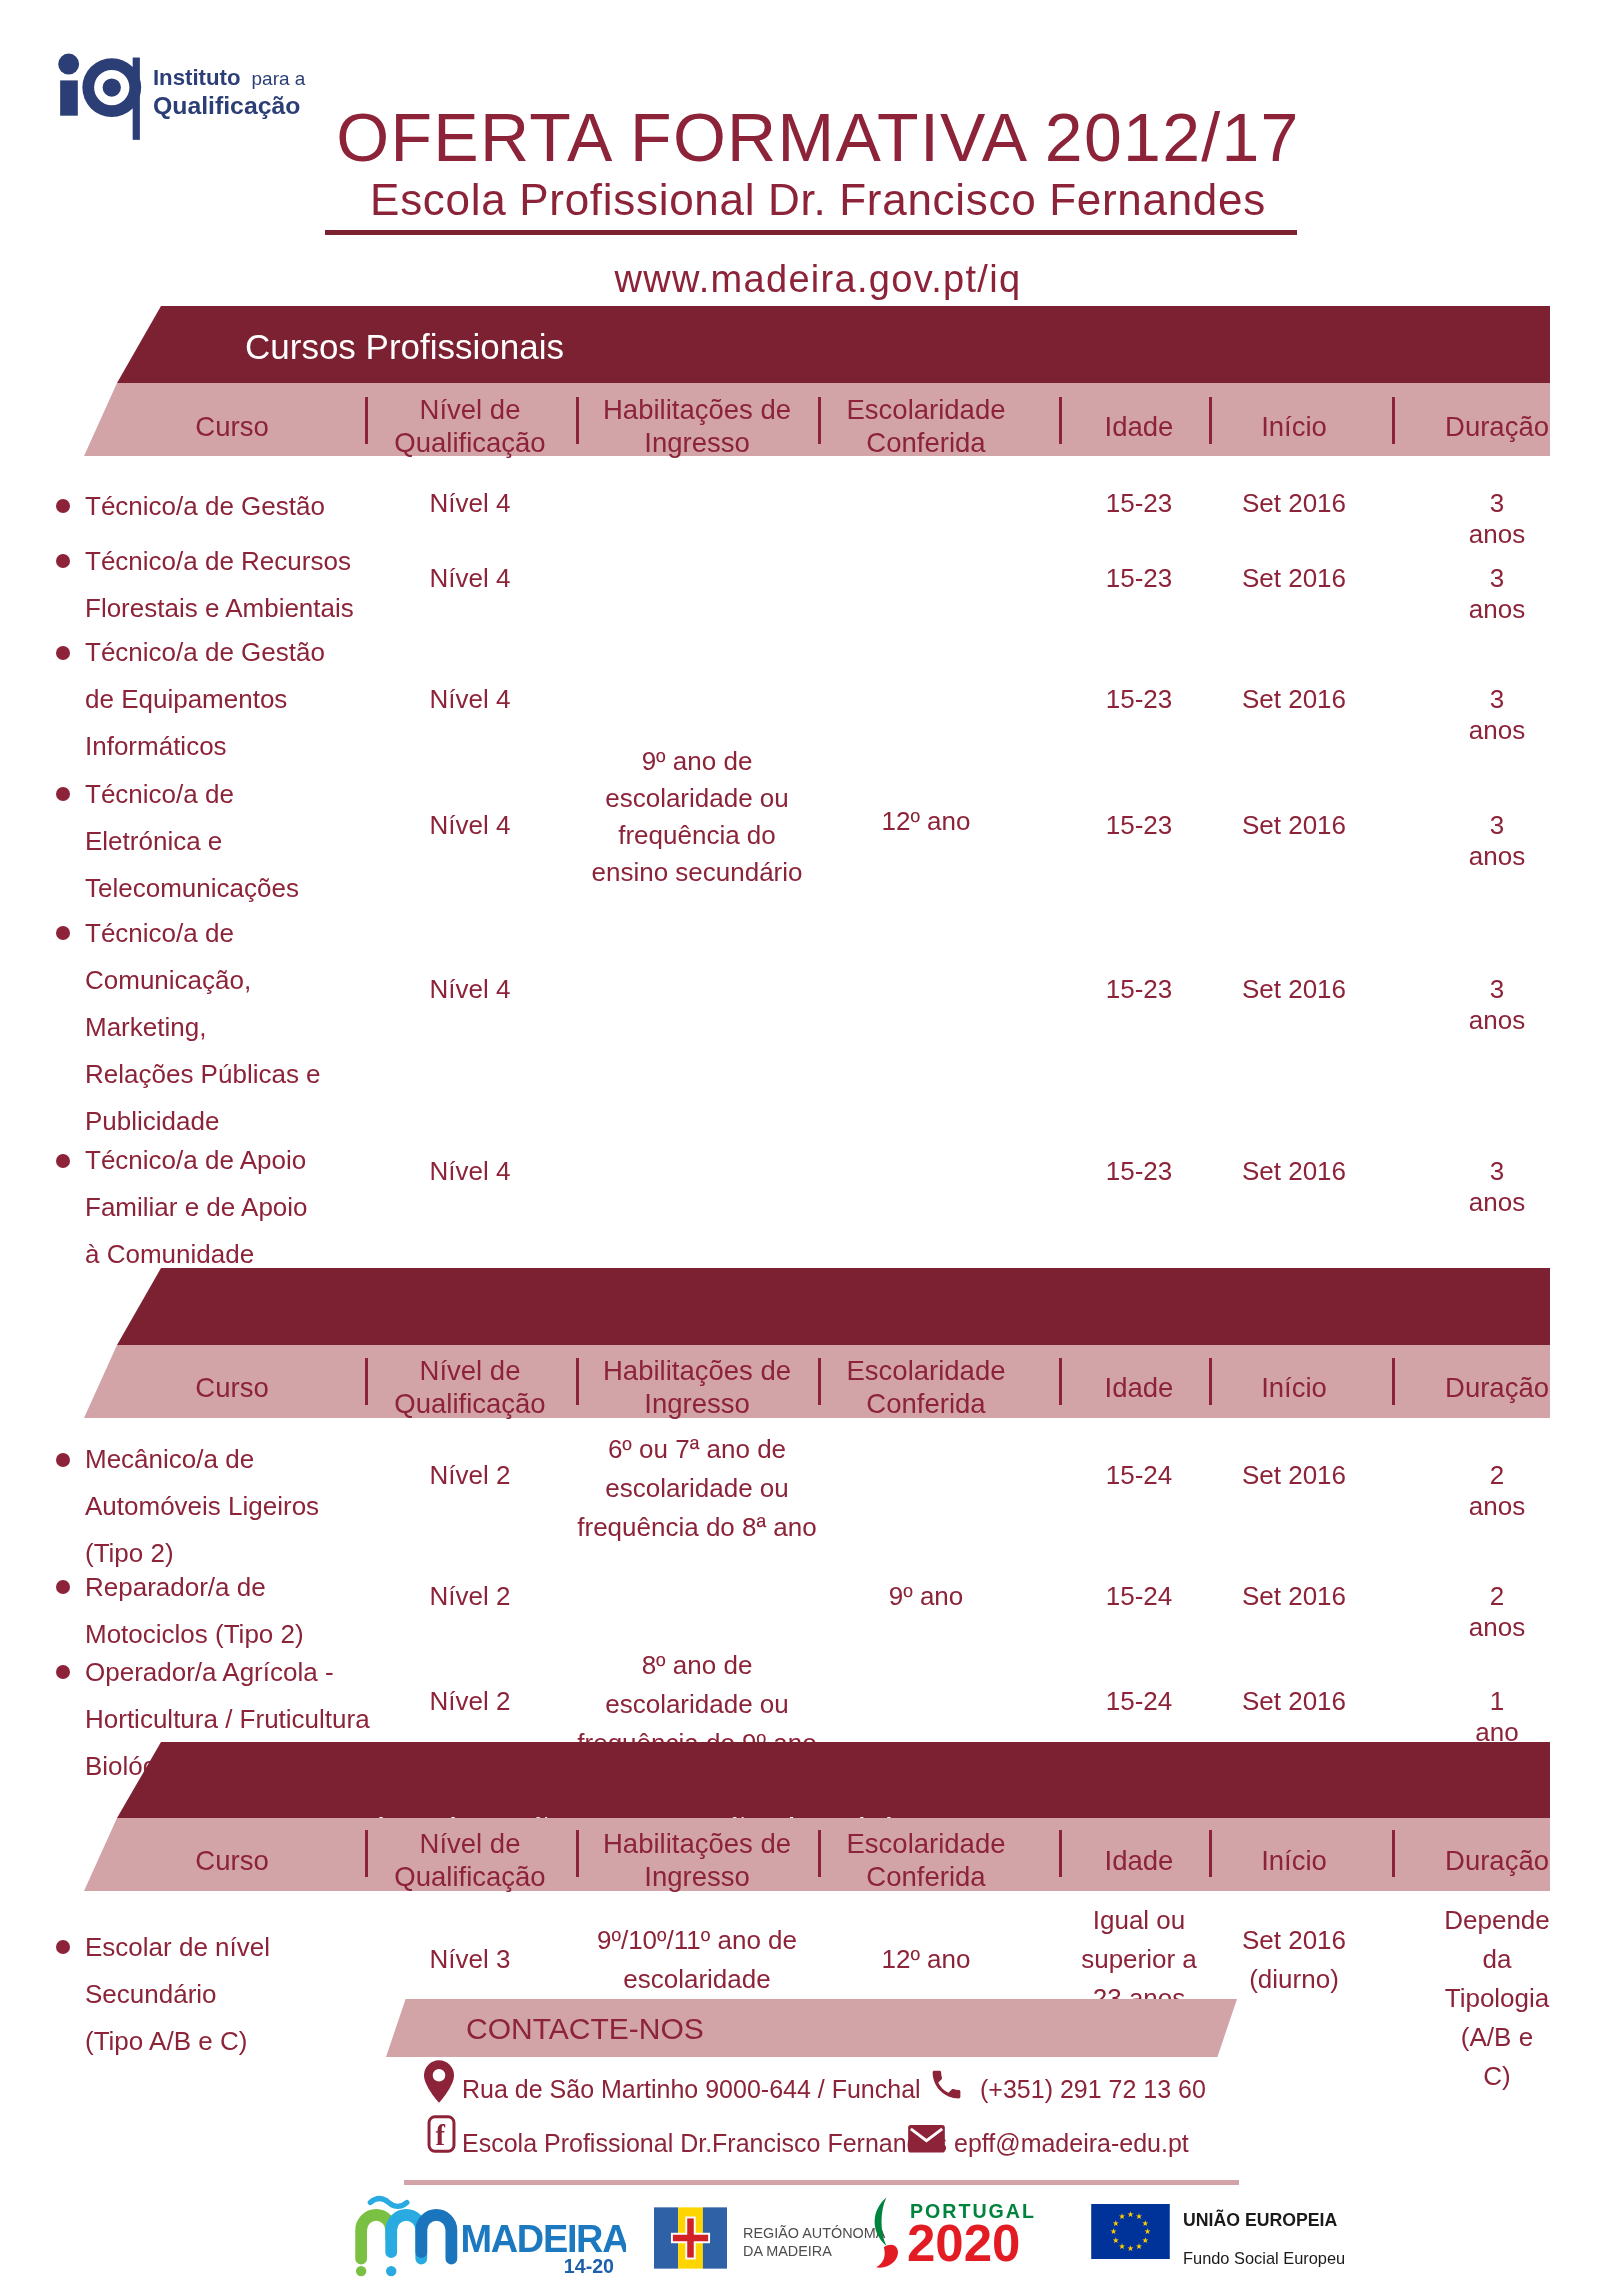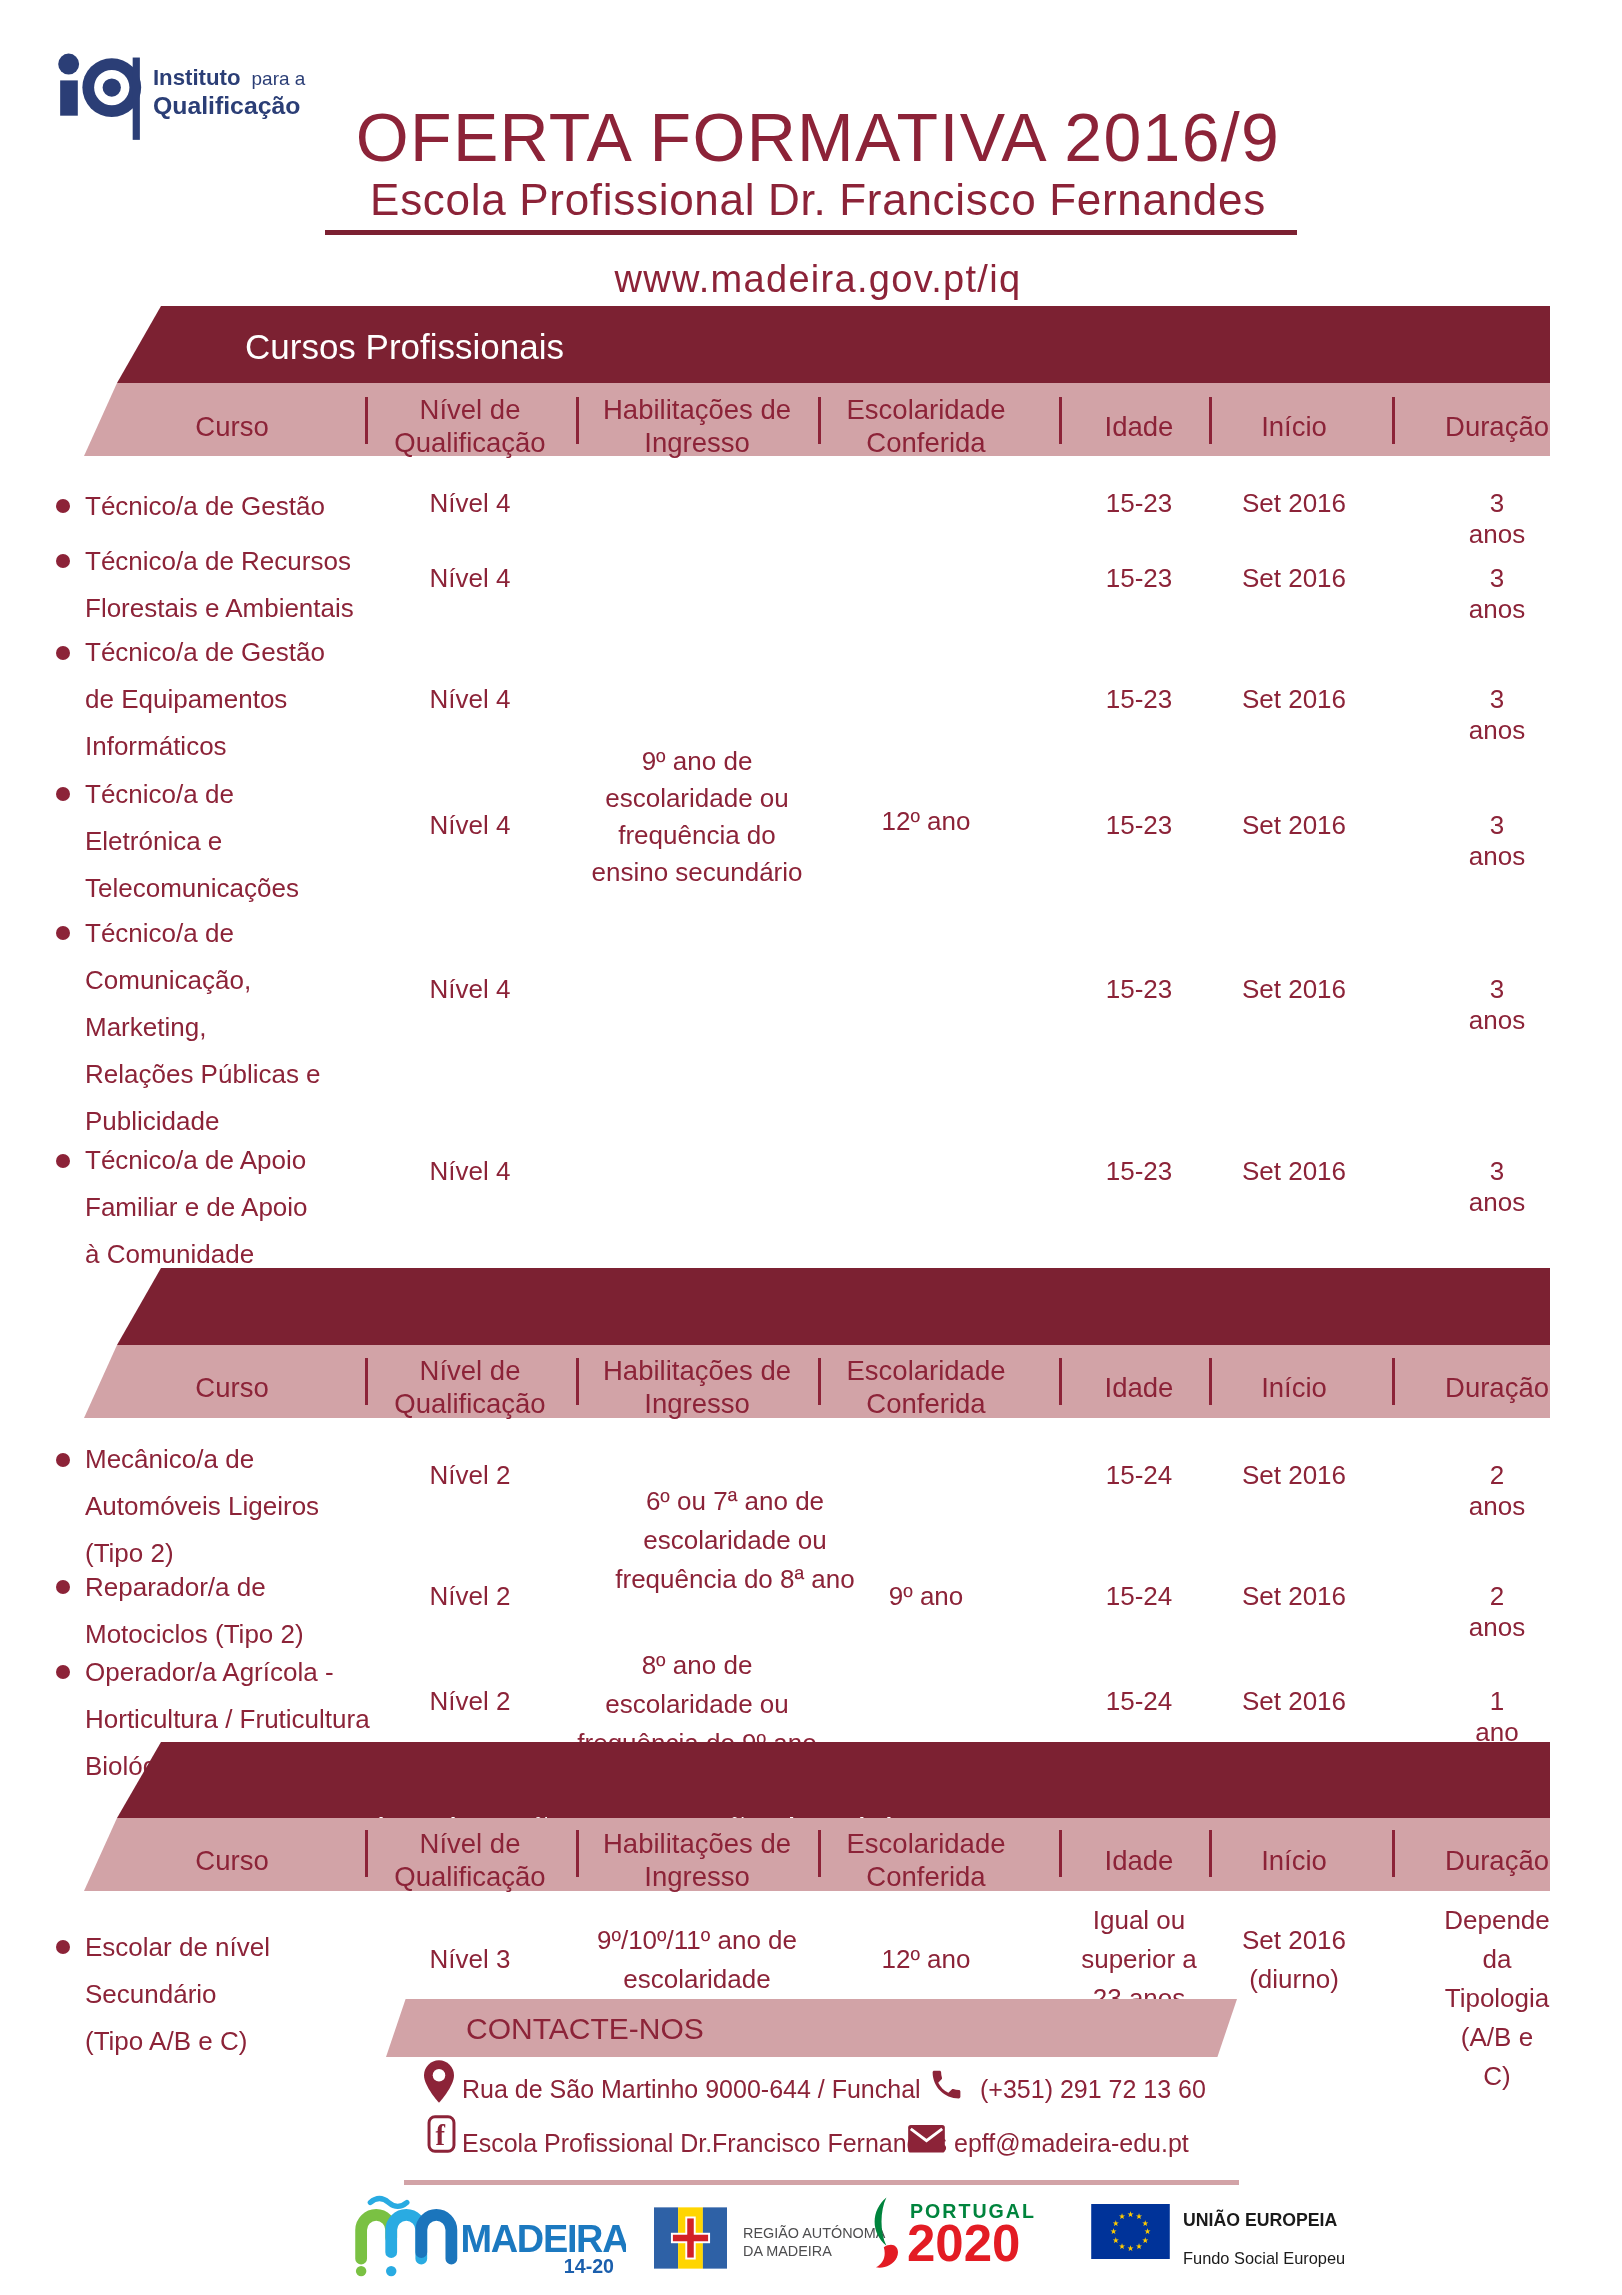--- a/index.html
+++ b/index.html
@@ -55,21 +55,21 @@
     <rect x="3" y="45" width="27" height="54" fill="#2B3E76"></rect>
     <circle cx="82" cy="56" r="45" fill="#2B3E76"></circle>
     <circle cx="82" cy="56" r="27" fill="#ffffff"></circle>
     <circle cx="82" cy="56" r="14" fill="#2B3E76"></circle>
     <rect x="114" y="10" width="11" height="126" fill="#2B3E76"></rect>
     <text x="145" y="52" font-size="34" font-weight="bold" fill="#2B3E76">Instituto</text>
     <text x="296" y="52" font-size="29" fill="#2B3E76">para a</text>
     <text x="145" y="97" font-size="38" font-weight="bold" fill="#2B3E76">Qualificação</text>
   </svg>
 
-  <div class="title" style="top:98px;font-size:68px;">OFERTA FORMATIVA 2016/9</div>
+  <div class="title" style="top:98px;font-size:68px;">OFERTA FORMATIVA 2012/17</div>
   <div class="title" style="top:175px;font-size:44px;letter-spacing:0.7px;">Escola Profissional Dr. Francisco Fernandes</div>
   <div class="rule" style="left:325px;top:230px;width:972px;height:4.6px;"></div>
   <div class="title" style="top:258px;font-size:38px;">www.madeira.gov.pt/iq</div>
 
   <div class="darkband" style="left:117px;top:306px;height:77px;"></div>
   <div class="bandtitle" style="left:245px;top:327px;">Cursos Profissionais</div>
   <div class="pinkband" style="left:84px;top:383px;height:73px;"></div>
 
   <div class="colhead" style="left:232px;top:410px;">Curso</div>
   <div class="colhead" style="left:470px;top:393px;">Nível de
@@ -168,21 +168,21 @@
 
   <div class="bullet" style="top:1453px;"></div>
   <div class="curso" style="top:1436px;">Mecânico/a de
 Automóveis Ligeiros
 (Tipo 2)</div>
   <div class="v vc" style="left:470px;top:1460px;">Nível 2</div>
   <div class="v vc" style="left:1139px;top:1460px;">15-24</div>
   <div class="v vc" style="left:1294px;top:1460px;">Set 2016</div>
   <div class="v vc" style="left:1497px;top:1460px;">2 anos</div>
 
-  <div class="v vc lh60" style="left:697px;top:1482px;margin-left:38px;">6º ou 7ª ano de
+  <div class="v vc lh60" style="left:697px;top:1430px;">6º ou 7ª ano de
 escolaridade ou
 frequência do 8ª ano</div>
   <div class="v vc" style="left:926px;top:1581px;">9º ano</div>
 
   <div class="bullet" style="top:1580px;"></div>
   <div class="curso" style="top:1564px;">Reparador/a de
 Motociclos (Tipo 2)</div>
   <div class="v vc" style="left:470px;top:1581px;">Nível 2</div>
   <div class="v vc" style="left:1139px;top:1581px;">15-24</div>
   <div class="v vc" style="left:1294px;top:1581px;">Set 2016</div>

